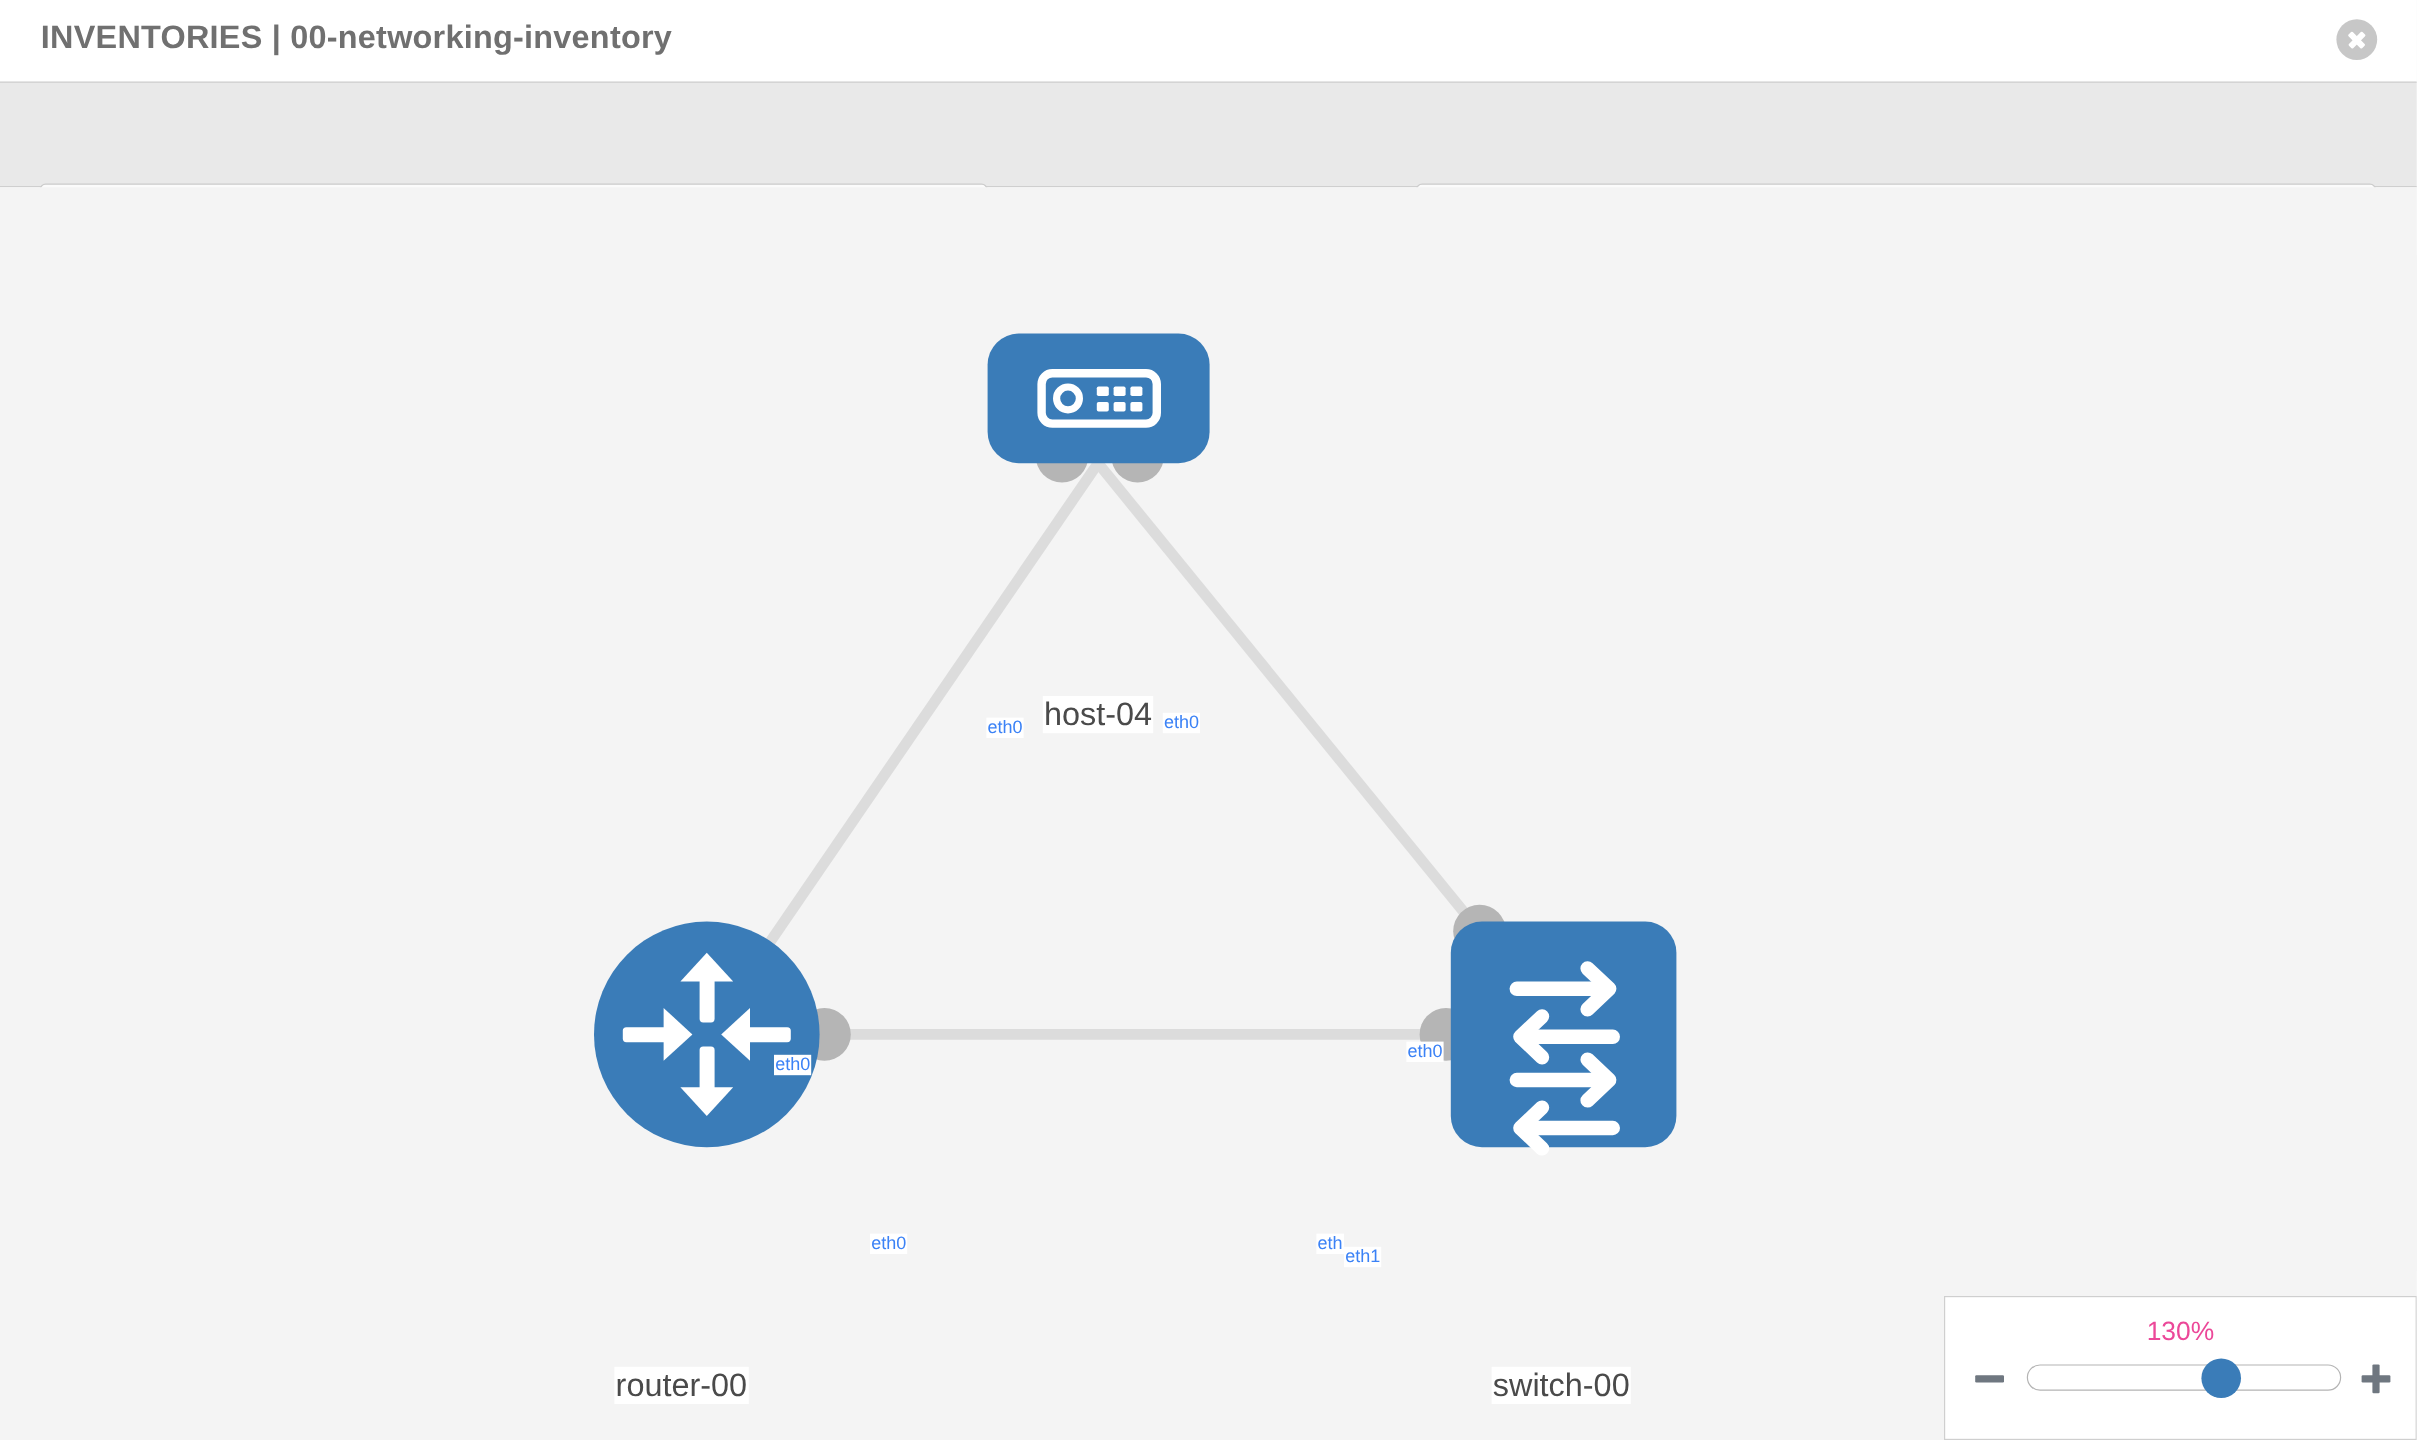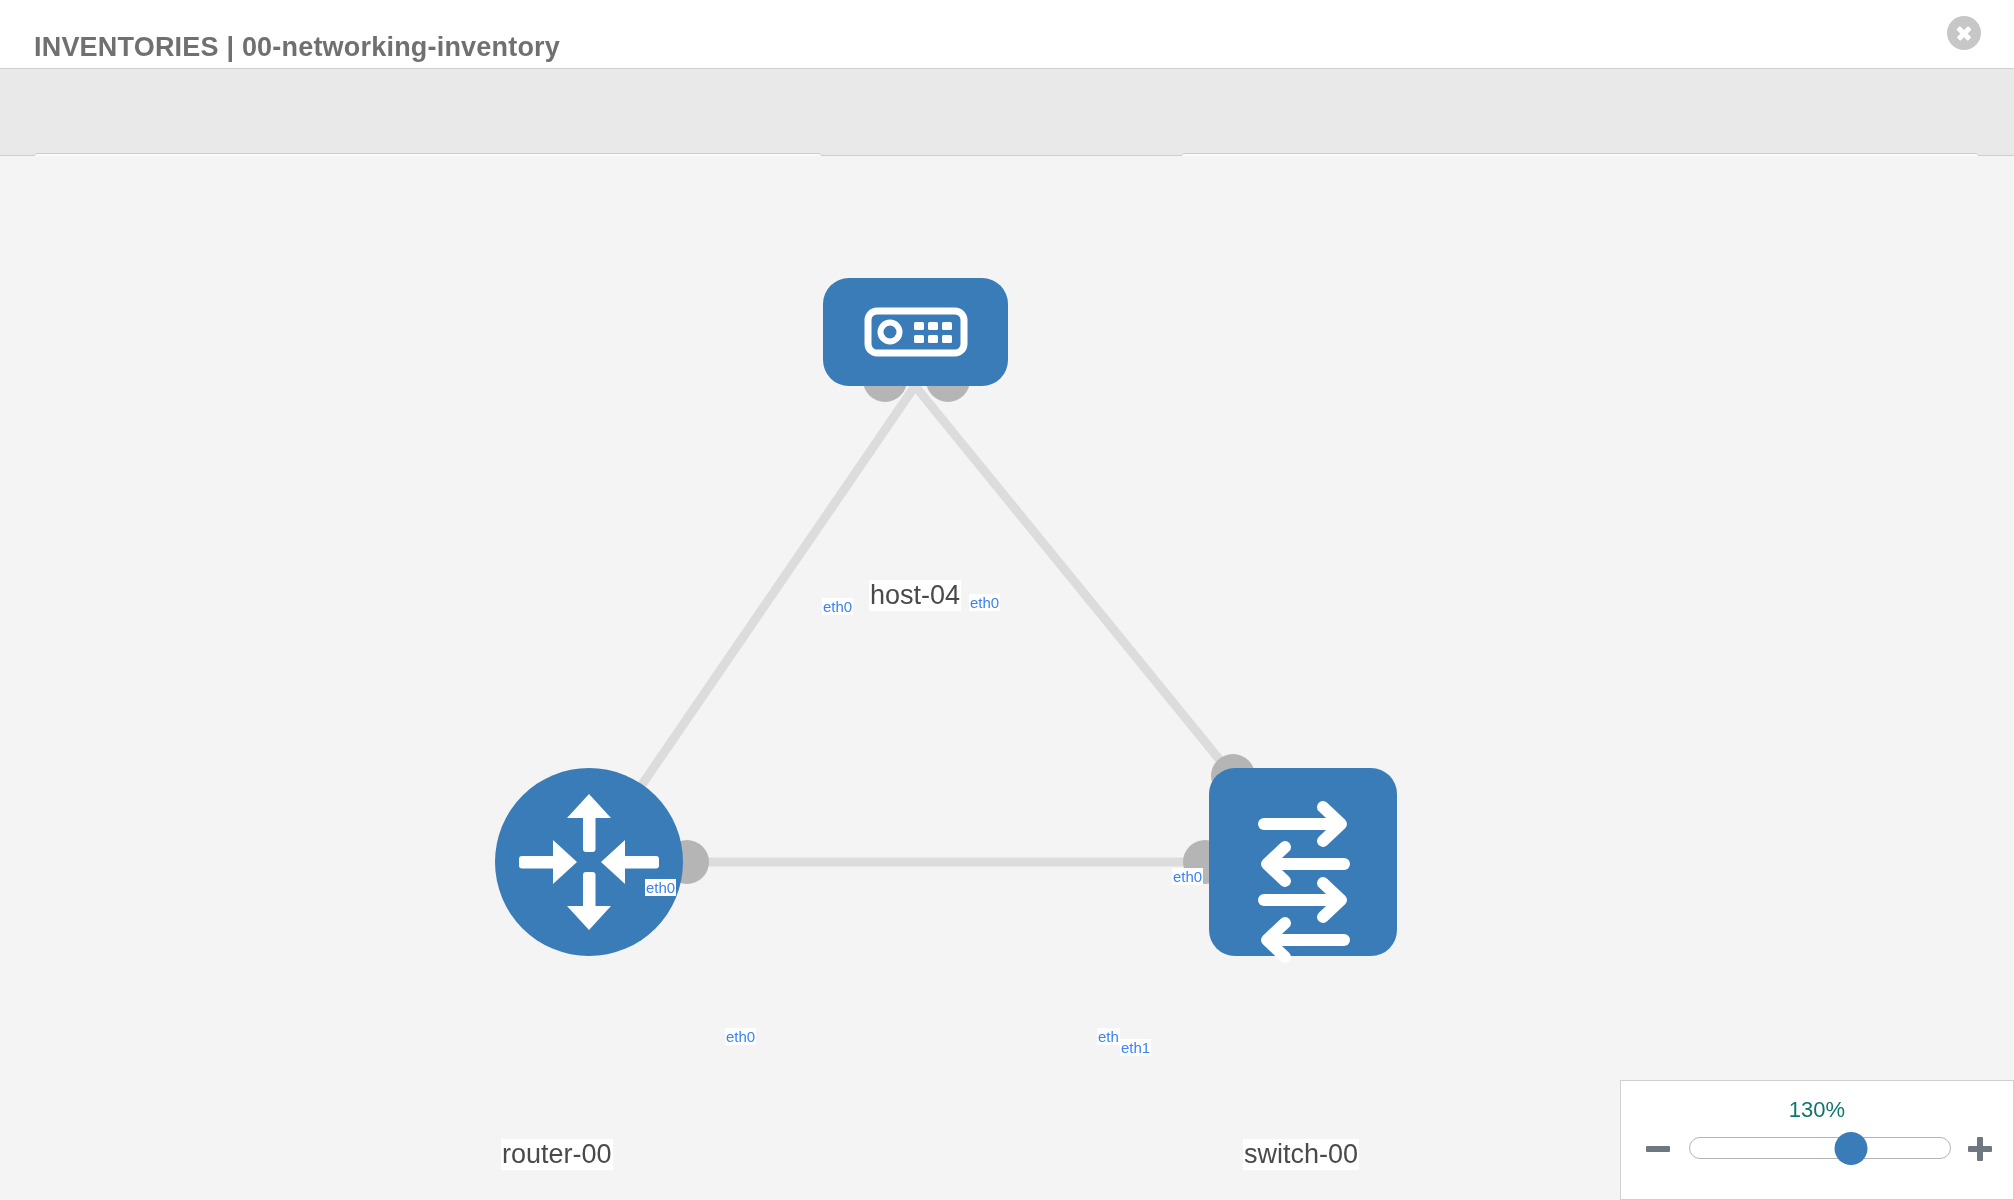--- a/index.html
+++ b/index.html
@@ -24,21 +24,21 @@
     position: absolute;
     left: 0; top: 0;
     width: 2014px;
     height: 68px;
     background: #ffffff;
     box-sizing: border-box;
   }
   .header-title {
     position: absolute;
     left: 34px;
-    top: 32px;
+    top: 16px;
     font-size: 27px;
     font-weight: bold;
     color: #707070;
     letter-spacing: 0.2px;
     white-space: nowrap;
   }
   .close-btn {
     position: absolute;
     right: 33px;
     top: 16px;
@@ -173,21 +173,21 @@
     border: 1px solid #cfcfcf;
     box-sizing: border-box;
   }
   .zoom-value {
     position: absolute;
     left: 0;
     top: 16px;
     width: 100%;
     text-align: center;
     font-size: 22px;
-    color: #0f766e;
+    color: #ec4899;
   }
   .zoom-minus, .zoom-plus {
     position: absolute;
     top: 52px;
     width: 30px;
     height: 30px;
     cursor: pointer;
   }
   .zoom-minus { left: 22px; }
   .zoom-plus  { left: 344px; }
@@ -335,21 +335,21 @@
           <path d="M1264 744 h76"></path>
           <path d="M1323 727 l18 17 l-18 17"></path>
 
           <path d="M1344 784 h-76"></path>
           <path d="M1285 767 l-18 17 l18 17"></path>
         </g>
       </g>
     </svg>
 
     <div class="node-label" style="left:869px; top:424px;">host-04</div>
-    <div class="node-label" style="left:501px; top:983px;text-align:center;">router-00</div>
+    <div class="node-label" style="left:512px; top:983px;text-align:center;">router-00</div>
     <div class="node-label" style="left:1243px; top:983px;">switch-00</div>
 
     <div class="edge-label" style="left:822px; top:442px;">eth0</div>
     <div class="edge-label" style="left:969px; top:438px;">eth0</div>
     <div class="edge-label" style="left:645px; top:723px;">eth0</div>
     <div class="edge-label" style="left:1172px; top:712px;">eth0</div>
     <div class="edge-label" style="left:725px; top:872px;">eth0</div>
     <div class="edge-label" style="left:1097px; top:872px;">eth</div>
     <div class="edge-label" style="left:1120px; top:872px;margin-top:11px;">eth1</div>
   </div>

